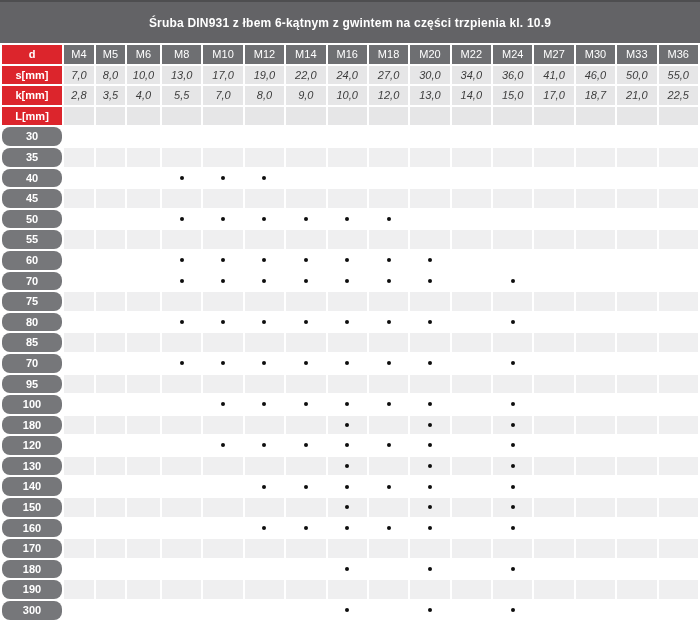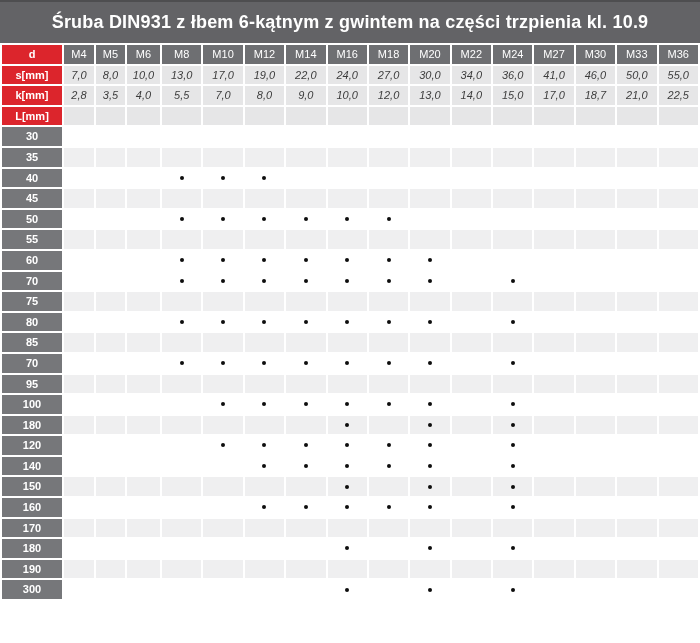--- a/index.html
+++ b/index.html
@@ -5,21 +5,21 @@
   html,body { margin:0; padding:0; background:#fff; }
   .sheet {
     width:700px; height:643px; overflow:hidden; background:#fff;
     font-family:"Liberation Sans", sans-serif;
     box-sizing:border-box;
   }
   .title-bar {
     height:41px; border-top:2px solid #4e4e50;
     background:var(--title-bg,#636366);
     color:var(--text-light,#fff);
-    font-size:18px; font-weight:bold;
+    font-size:12px; font-weight:bold;
     display:flex; align-items:center; justify-content:center;
     letter-spacing:0.2px;
   }
   table.spec-table {
     width:700px; table-layout:fixed;
     border-collapse:separate; border-spacing:2px;
   }
   .spec-table th, .spec-table td {
     height:18.6px; padding:0; margin:0;
     text-align:center; vertical-align:middle;
@@ -33,21 +33,21 @@
     font-weight:bold; font-size:11.5px;
   }
   .col-head {
     background:var(--column-header-bg,#6e6f72);
     color:var(--text-light,#fff);
     font-weight:normal; font-size:11.5px;
   }
   .len-label {
     background:var(--row-label-bg,#76777a);
     color:var(--text-light,#fff);
-    font-weight:bold; font-size:11.5px;
+    font-weight:bold; font-size:11.5px;border-radius:8px;
   }
   .value {
     background:var(--value-cell-bg,#e6e6e7);
     color:var(--text-dark,#3d3d3d);
     font-style:italic;
   }
   tr.row-white td.data { background:var(--white-row-bg,#ffffff); }
   tr.row-gray  td.data { background:var(--stripe-bg,#efeff0); }
   .dot {
     display:inline-block; width:4px; height:4px; border-radius:50%;
@@ -456,20 +456,39 @@
           <td class="data"><span class="dot"></span></td>
           <td class="data"><span class="dot"></span></td>
           <td class="data"><span class="dot"></span></td>
           <td class="data"></td>
           <td class="data"><span class="dot"></span></td>
           <td class="data"></td>
           <td class="data"></td>
           <td class="data"></td>
           <td class="data"></td>
         </tr>
+        <tr class="row-gray">
+          <th class="len-label">130</th>
+          <td class="data"></td>
+          <td class="data"></td>
+          <td class="data"></td>
+          <td class="data"></td>
+          <td class="data"></td>
+          <td class="data"></td>
+          <td class="data"></td>
+          <td class="data"><span class="dot"></span></td>
+          <td class="data"></td>
+          <td class="data"><span class="dot"></span></td>
+          <td class="data"></td>
+          <td class="data"><span class="dot"></span></td>
+          <td class="data"></td>
+          <td class="data"></td>
+          <td class="data"></td>
+          <td class="data"></td>
+        </tr>
         <tr class="row-white">
           <th class="len-label">140</th>
           <td class="data"></td>
           <td class="data"></td>
           <td class="data"></td>
           <td class="data"></td>
           <td class="data"></td>
           <td class="data"><span class="dot"></span></td>
           <td class="data"><span class="dot"></span></td>
           <td class="data"><span class="dot"></span></td>

